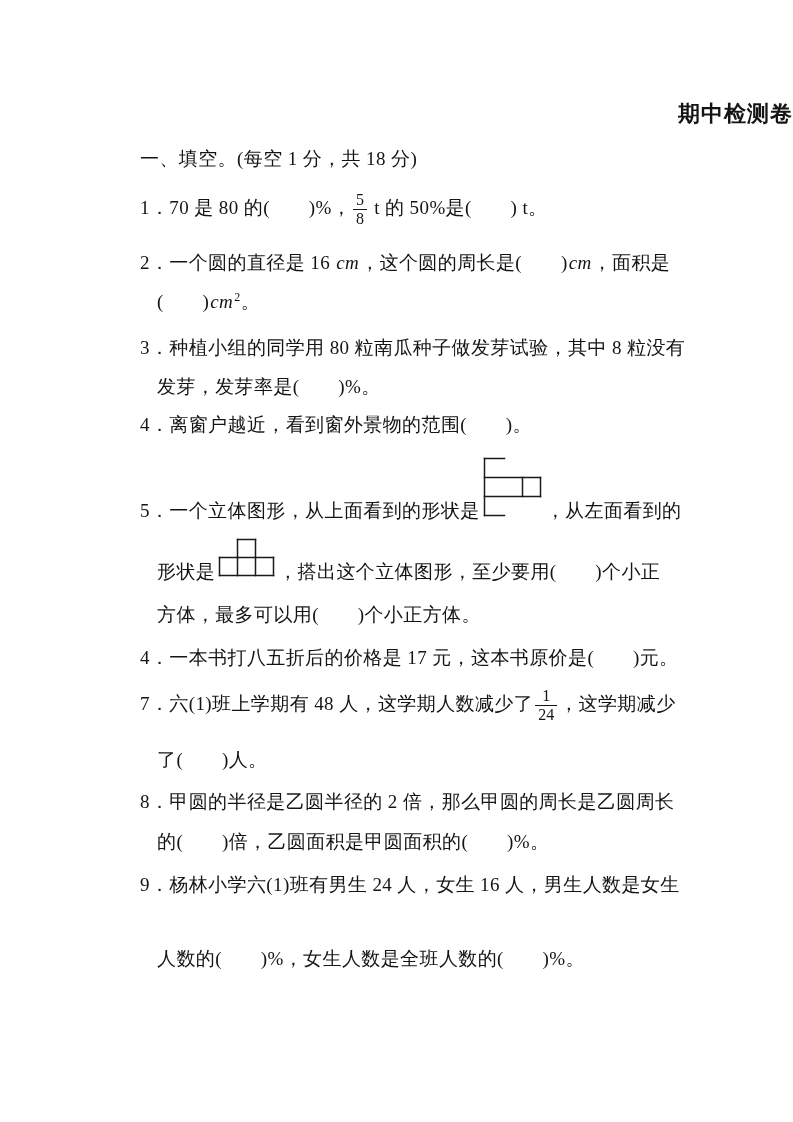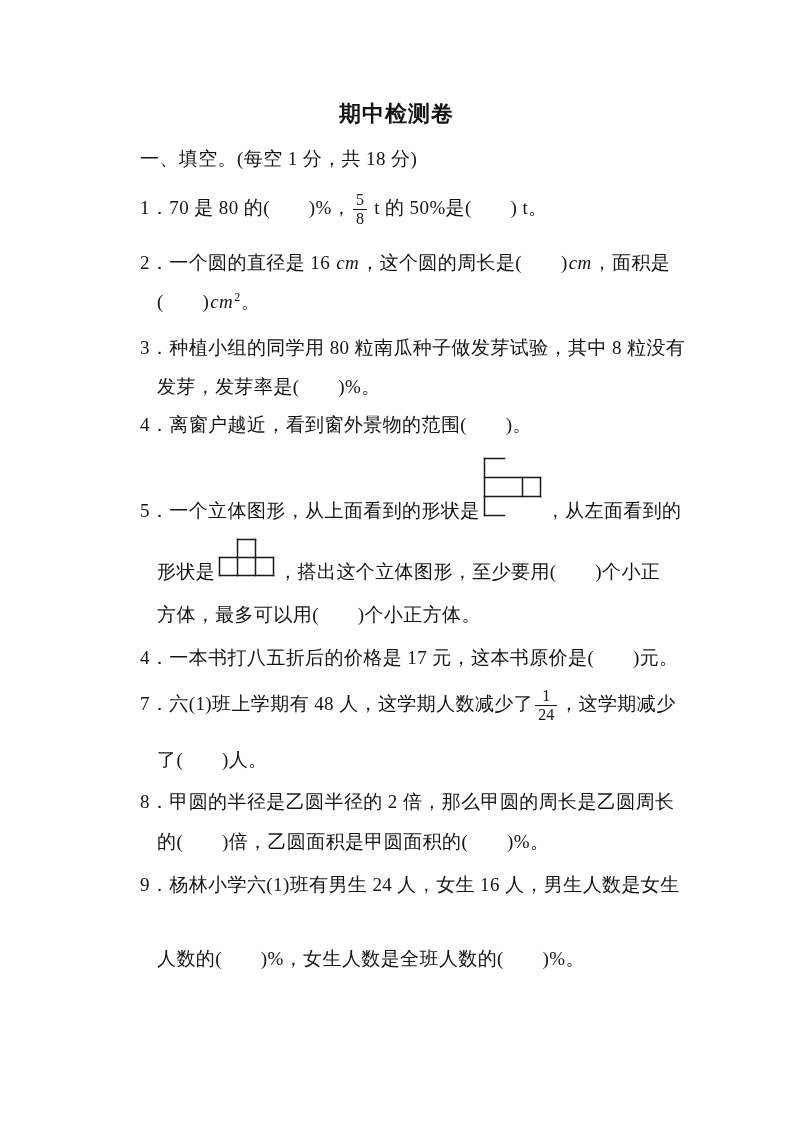--- a/index.html
+++ b/index.html
@@ -3,21 +3,21 @@
 <meta charset="utf-8">
 <style>
   html,body{margin:0;padding:0;background:#e8e8e8;}
   .page{
     position:relative;width:793px;height:1122px;background:#ffffff;
     margin:0 auto;overflow:hidden;
     font-family:"Liberation Serif","DejaVu Serif",serif;
     color:#141414;
   }
   .title{
-    position:absolute;top:99px;left:0;width:100%;text-align:center;
+    position:absolute;top:99px;left:0;width:100%;text-align:right;
     font-size:22px;line-height:30px;font-weight:bold;letter-spacing:1px;margin:0;
   }
   .line{
     position:absolute;font-size:19px;line-height:28px;
     white-space:pre;letter-spacing:0.4px;
   }
   .line .t{white-space:pre;}
   .it{font-style:italic;padding:0 1px;}
   .sup{font-size:12px;line-height:1;}
   .frac{

